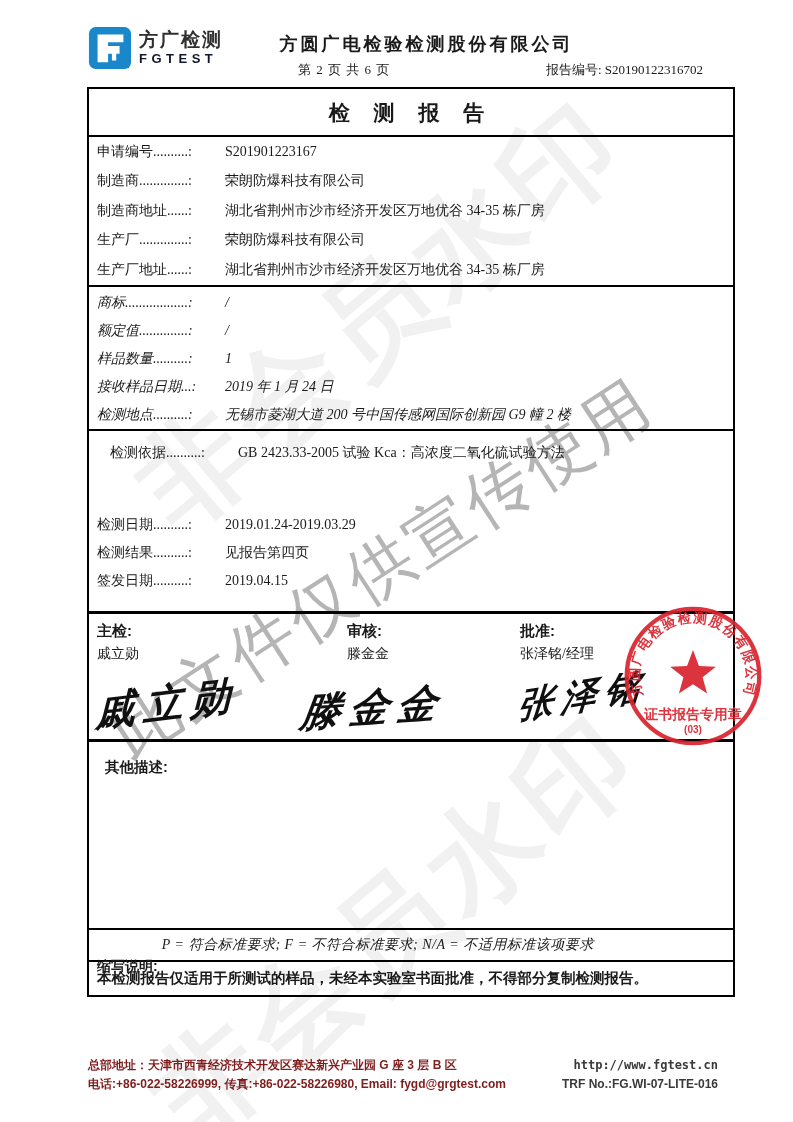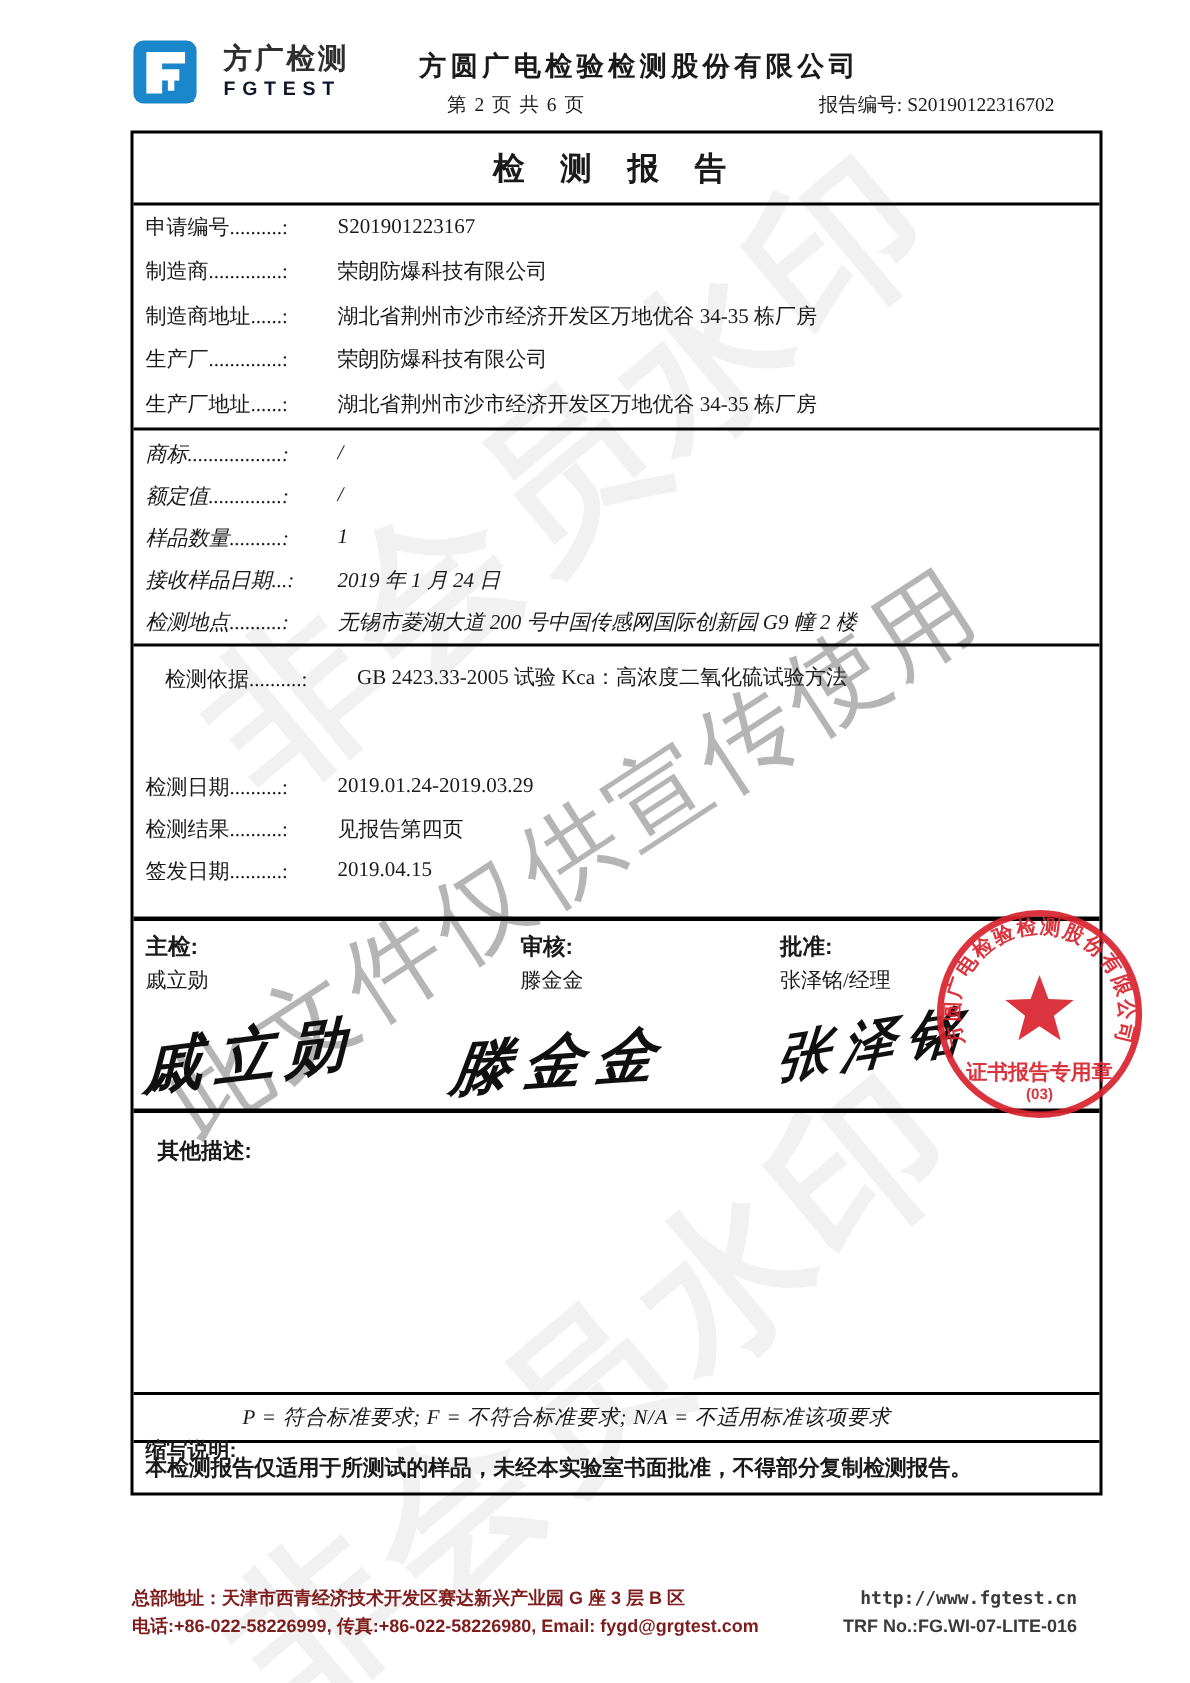--- a/index.html
+++ b/index.html
@@ -12,21 +12,21 @@
   
   .wm { position:absolute; white-space:nowrap; pointer-events:none; z-index:0;
         transform-origin:center; font-family:"Liberation Serif", serif; }
   .wm-big { font-size:112px; font-weight:700; color:rgba(0,0,0,0.055); letter-spacing:6px; }
   #wm-top    { left:380px; top:315px;  transform:translate(-50%,-50%) rotate(-40deg); }
   #wm-bottom { left:395px; top:928px;  transform:translate(-50%,-50%) rotate(-40deg); }
   .wm-mid { font-size:66px; color:rgba(60,60,60,0.38); letter-spacing:4px; font-weight:400; }
   #wm-middle { left:382px; top:568px; transform:translate(-50%,-50%) rotate(-33deg); }
 
   
-  .logo { position:absolute; left:88px; top:26px; display:flex; align-items:center; gap:17px; z-index:2; }
+  .logo { position:absolute; left:88px; top:26px; display:flex; align-items:center; gap:7px; z-index:2; }
   .logo-text-cn { font-family:"Liberation Sans", sans-serif; font-weight:700; font-size:19px;
                   color:#2f2f2f; letter-spacing:2px; line-height:21px; }
   .logo-text-en { font-family:"Liberation Sans", sans-serif; font-weight:700; font-size:13px;
                   color:#0f172a; letter-spacing:4.5px; line-height:18px; }
   .company-title { position:absolute; left:160px; right:100px; top:32px; text-align:center;
                    font-size:18px; font-weight:600; letter-spacing:3px; z-index:1; }
   .page-info { position:absolute; left:298px; top:61px; font-size:13px; letter-spacing:1px; z-index:1; }
   .report-no { position:absolute; right:90px; top:61px; font-size:13px; z-index:1;margin-left:24px; }
 
   

